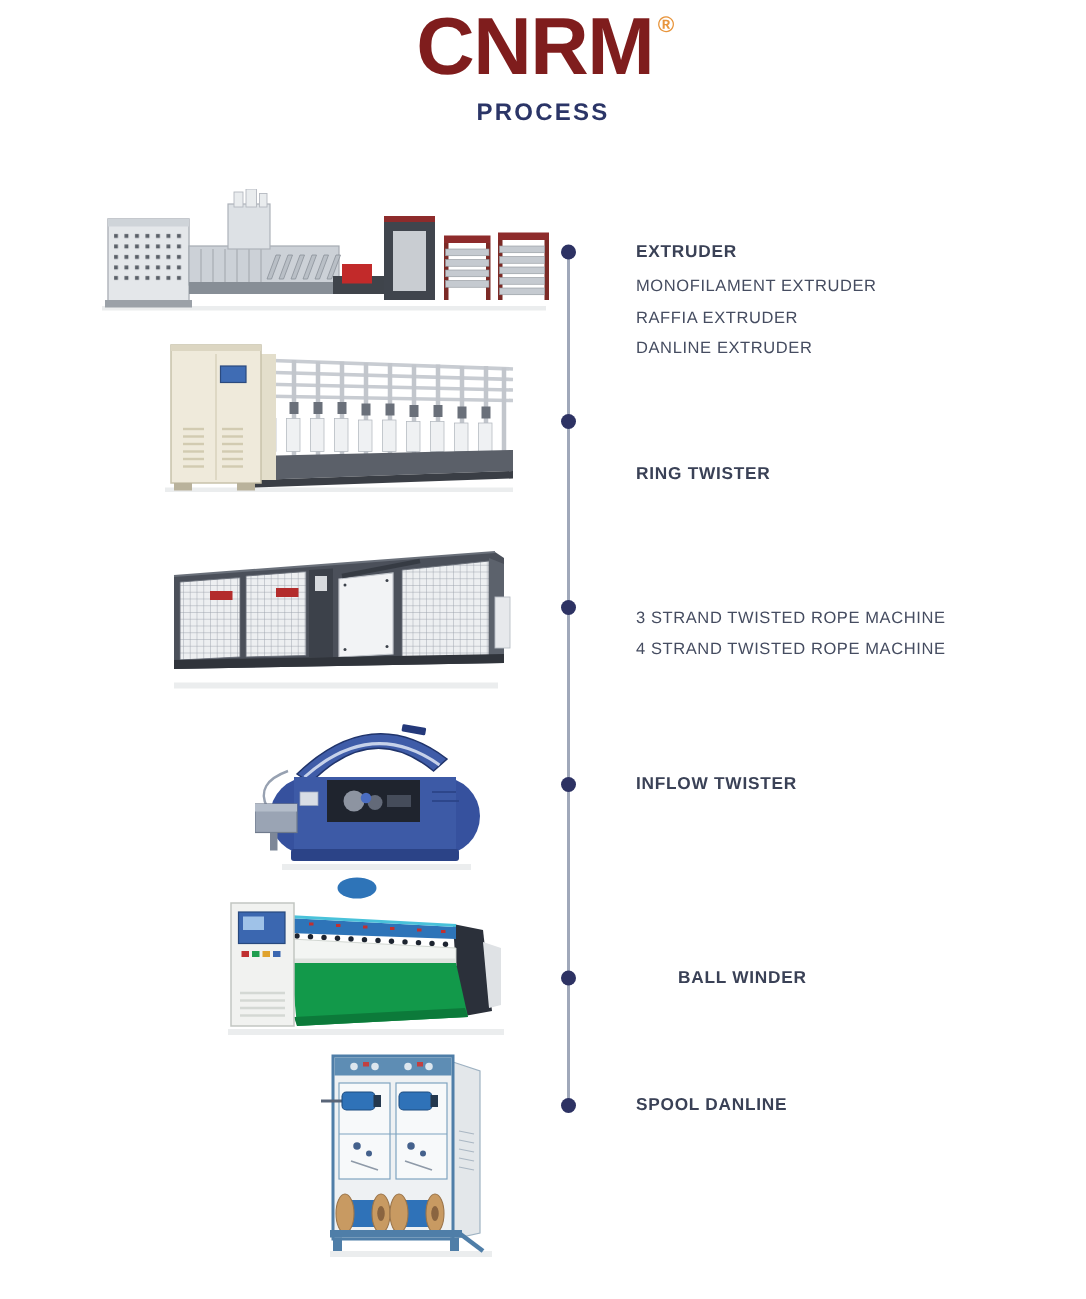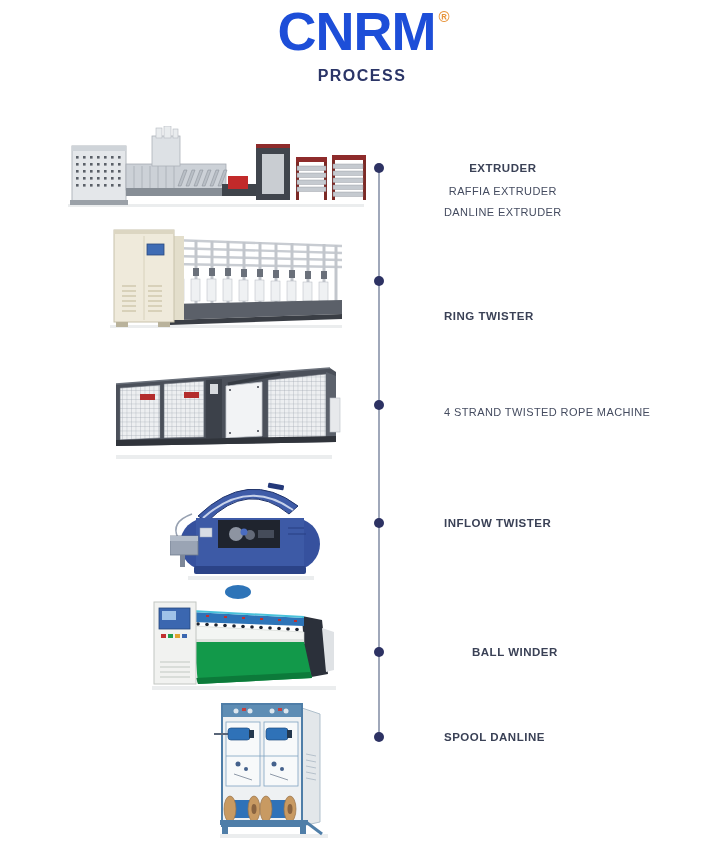--- a/index.html
+++ b/index.html
@@ -7,21 +7,21 @@
   body { font-family: "Liberation Sans", sans-serif; }
   .page {
     position: relative; width: 724px; height: 866px;
     background: #ffffff; overflow: hidden; margin: 0 auto;
   }
   
   .header { position: absolute; left: 0; right: 0; top: 4px; text-align: center; }
   .logo { display: inline-block; position: relative; line-height: 1; }
   .logo-text {
     font-size: 54px; font-weight: 800; letter-spacing: -1px;
-    color: #1d4ed8; font-family: "Liberation Sans", sans-serif;
+    color: #7f1d1d; font-family: "Liberation Sans", sans-serif;
   }
   .reg-mark {
     position: relative; top: -28px; left: 3px;
     font-size: 15px; font-weight: 700; color: #e8953c;
   }
   .page-title {
     margin-top: 9px; font-size: 16px; font-weight: 700;
     letter-spacing: 1.5px; color: #2b3567;
   }
   
@@ -29,21 +29,21 @@
     position: absolute; left: 378px; top: 168px;
     width: 2px; height: 569px; background: #a0a8ba;
   }
   .timeline-dot {
     position: absolute; left: 374px; width: 10px; height: 10px;
     border-radius: 50%; background: #2d3263;
   }
   .dot-1 { top: 163px; } .dot-2 { top: 276px; } .dot-3 { top: 400px; }
   .dot-4 { top: 518px; } .dot-5 { top: 647px; } .dot-6 { top: 732px; }
   
-  .step-label { position: absolute; left: 444px; text-align: center; }
+  .step-label { position: absolute; left: 424px; }
   .label-1 { top: 160px; } .label-2 { top: 273px; margin-top: 35px; } .label-3 { top: 397px; }
   .label-4 { top: 515px; } .label-5 { top: 644px; margin-left: 28px; } .label-6 { top: 729px; }
   .step-title {
     font-size: 11.5px; font-weight: 700; letter-spacing: 0.5px;
     color: #3a4156; line-height: 16px; white-space: nowrap;
   }
   .step-variants { margin-top: 5px; }
   .step-variant {
     font-size: 11px; font-weight: 400; letter-spacing: 0.4px;
     color: #454c60; line-height: 20.5px; white-space: nowrap;
@@ -74,29 +74,31 @@
   <span class="timeline-dot dot-1"></span>
   <span class="timeline-dot dot-2"></span>
   <span class="timeline-dot dot-3"></span>
   <span class="timeline-dot dot-4"></span>
   <span class="timeline-dot dot-5"></span>
   <span class="timeline-dot dot-6"></span>
 
   <div class="step-label label-1">
     <div class="step-title">EXTRUDER</div>
     <div class="step-variants">
+      <div class="step-variant">MONOFILAMENT EXTRUDER</div>
       <div class="step-variant">RAFFIA EXTRUDER</div>
       <div class="step-variant">DANLINE EXTRUDER</div>
     </div>
   </div>
   <div class="step-label label-2">
     <div class="step-title">RING TWISTER</div>
   </div>
   <div class="step-label label-3">
     <div class="step-variants">
+      <div class="step-variant">3 STRAND TWISTED ROPE MACHINE</div>
       <div class="step-variant">4 STRAND TWISTED ROPE MACHINE</div>
     </div>
   </div>
   <div class="step-label label-4">
     <div class="step-title">INFLOW TWISTER</div>
   </div>
   <div class="step-label label-5">
     <div class="step-title">BALL WINDER</div>
   </div>
   <div class="step-label label-6">

